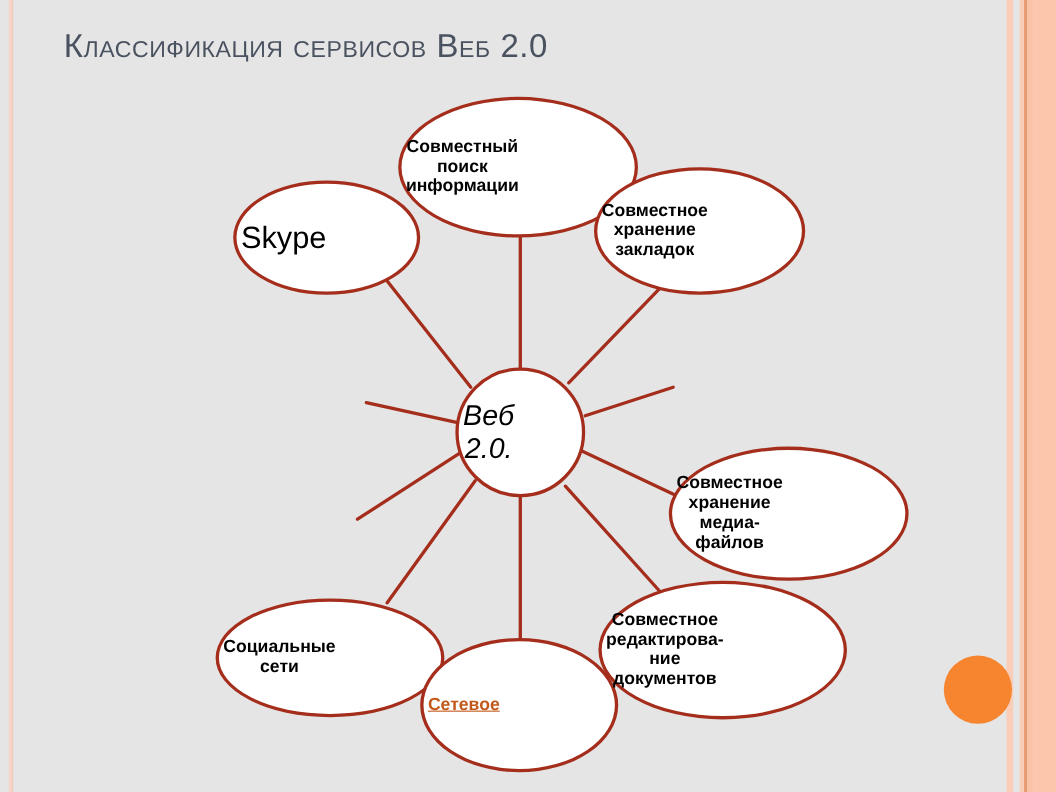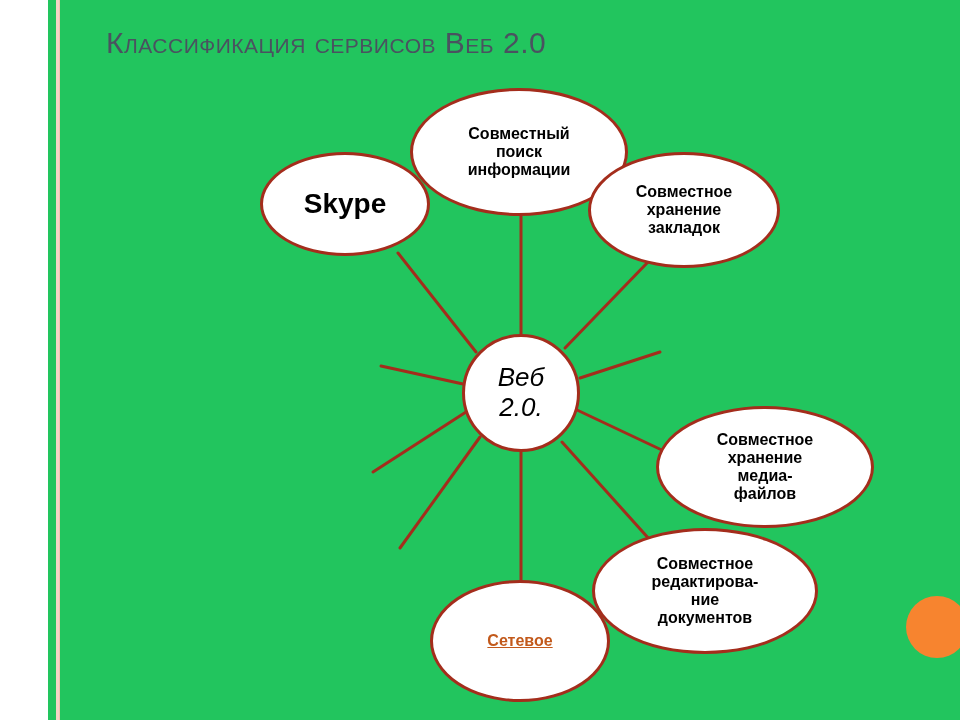--- a/index.html
+++ b/index.html
@@ -3,21 +3,21 @@
 <meta charset="utf-8">
 <style>
   html,body{margin:0;padding:0;}
   body{
     width:960px;height:720px;
     background:#ffffff;
     font-family:"Liberation Sans", sans-serif;
     overflow:hidden;
     position:relative;
   }
-  #slide{position:absolute;inset:0;background:#22c55e;margin-left:48px;}
+  #slide{position:absolute;inset:0;background:#e5e5e5;}
 
   
   .edge-line-left{
     position:absolute;left:8px;top:0;width:3px;height:720px;
     background:#f6d5c8;
   }
   .edge-line-left2{
     position:absolute;left:11px;top:0;width:1px;height:720px;
     background:#f2c4b2;
   }
@@ -49,40 +49,40 @@
   #lines{position:absolute;left:0;top:0;width:960px;height:720px;}
 
   .node{
     position:absolute;
     box-sizing:border-box;
     border:3px solid #a42d1c;
     border-radius:50%;
     background:#ffffff;
     display:flex;
     align-items:center;
-    justify-content:center;
+    justify-content:flex-start;
     text-align:center;
     line-height:1.14;
     color:#000000;
     font-weight:bold;
     font-size:16px;
     padding:4px;
   }
   .node .lbl{display:block;white-space:pre-line;}
   .node.link .lbl{
     color:#c2591b;
     text-decoration:underline;
   }
   .node.plain{font-weight:normal;}
 
   
   #n-center{left:414px;top:334px;width:118px;height:118px;font-size:26px;font-weight:normal;font-style:italic;}
   #n-search{left:362px;top:88px;width:218px;height:128px;}
   #n-bookmarks{left:540px;top:152px;width:192px;height:116px;}
-  #n-skype{left:212px;top:152px;width:170px;height:104px;font-size:28px;font-weight:bold;}
+  #n-skype{left:212px;top:164px;width:170px;height:104px;font-size:28px;font-weight:normal;}
   #n-survey{left:135px;top:288px;width:202px;height:108px;}
   #n-blogs{left:608px;top:286px;width:200px;height:108px;}
   #n-media{left:608px;top:406px;width:218px;height:122px;}
   #n-mashup{left:137px;top:428px;width:192px;height:110px;}
   #n-social{left:196px;top:544px;width:208px;height:108px;}
   #n-wiki{left:382px;top:580px;width:180px;height:122px;}
   #n-docs{left:544px;top:528px;width:226px;height:126px;}
 </style>
 </head>
 <body>
@@ -143,20 +143,24 @@
 
 
     <div class="node" id="n-media">
       <span class="lbl">Совместное
 хранение
 медиа-
 файлов</span>
     </div>
 
 
+    <div class="node" id="n-social">
+      <span class="lbl">Социальные
+сети</span>
+    </div>
 
     <div class="node link" id="n-wiki">
       <span class="lbl">Сетевое</span>
     </div>
 
     <div class="node" id="n-docs">
       <span class="lbl">Совместное
 редактирова-
 ние
 документов</span>

